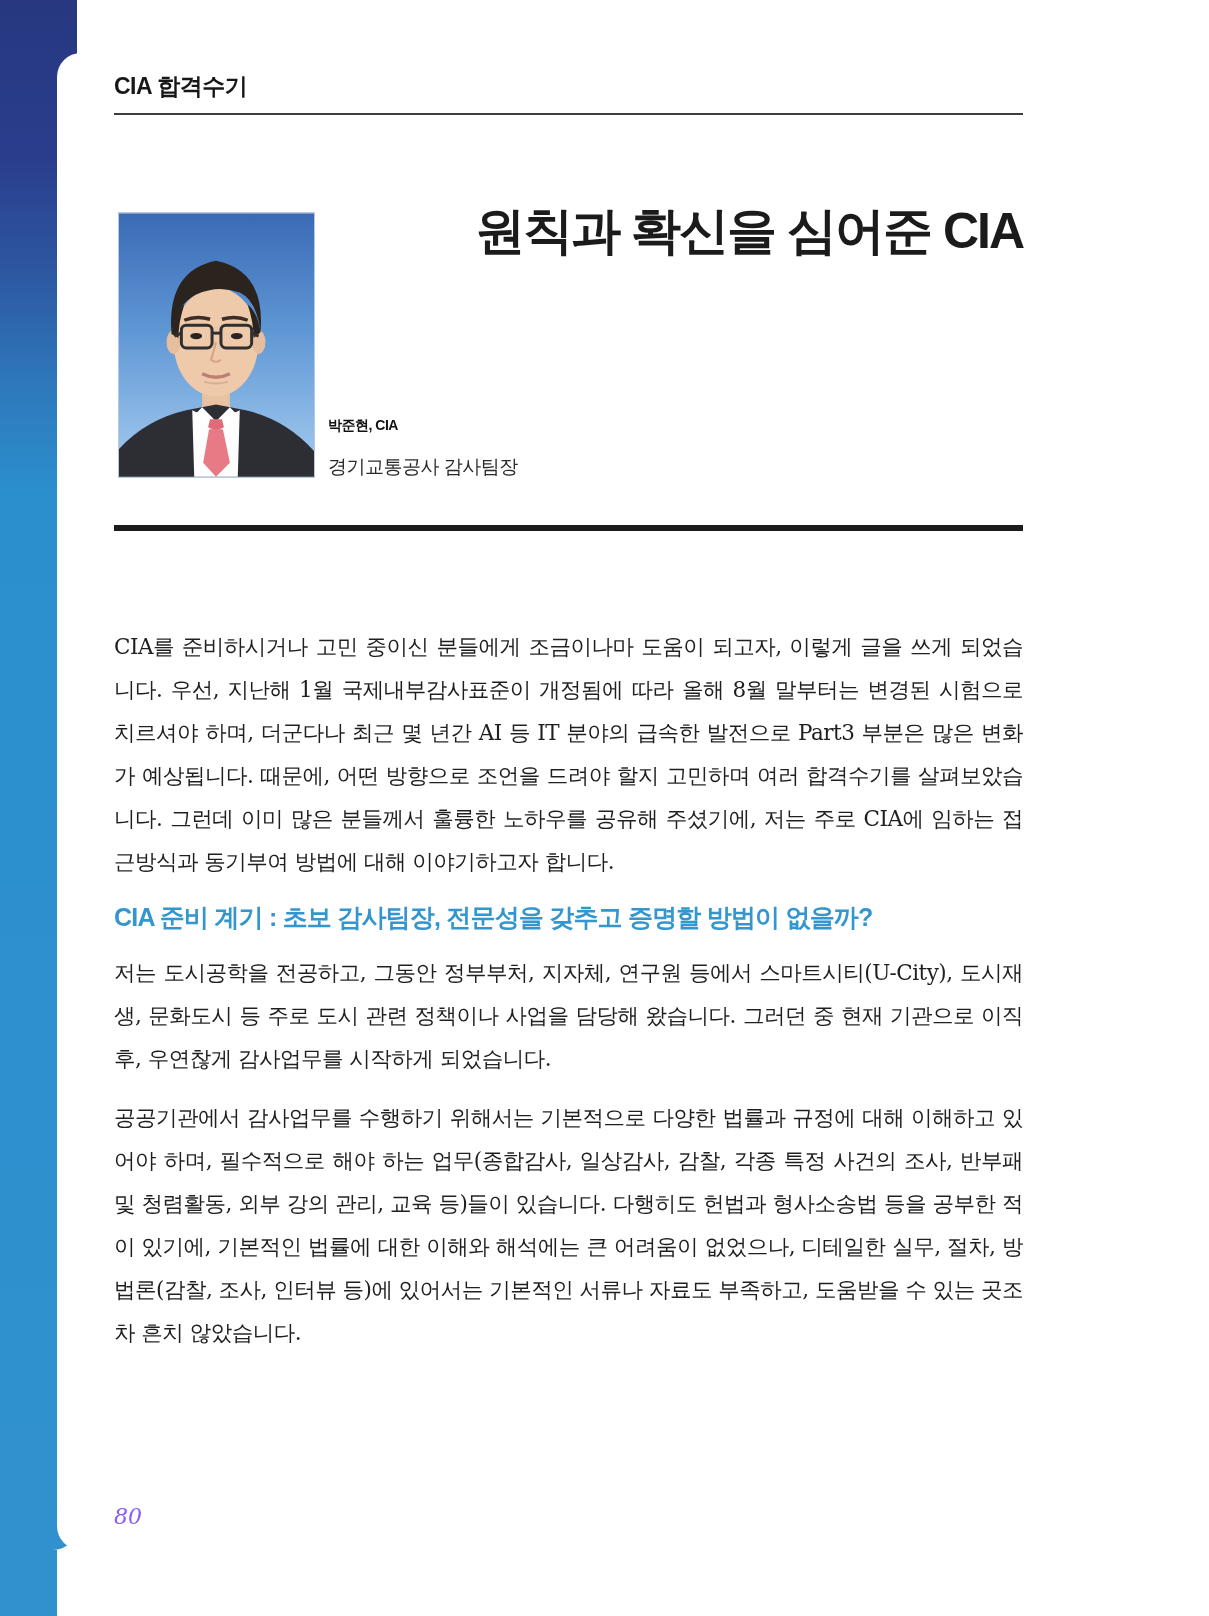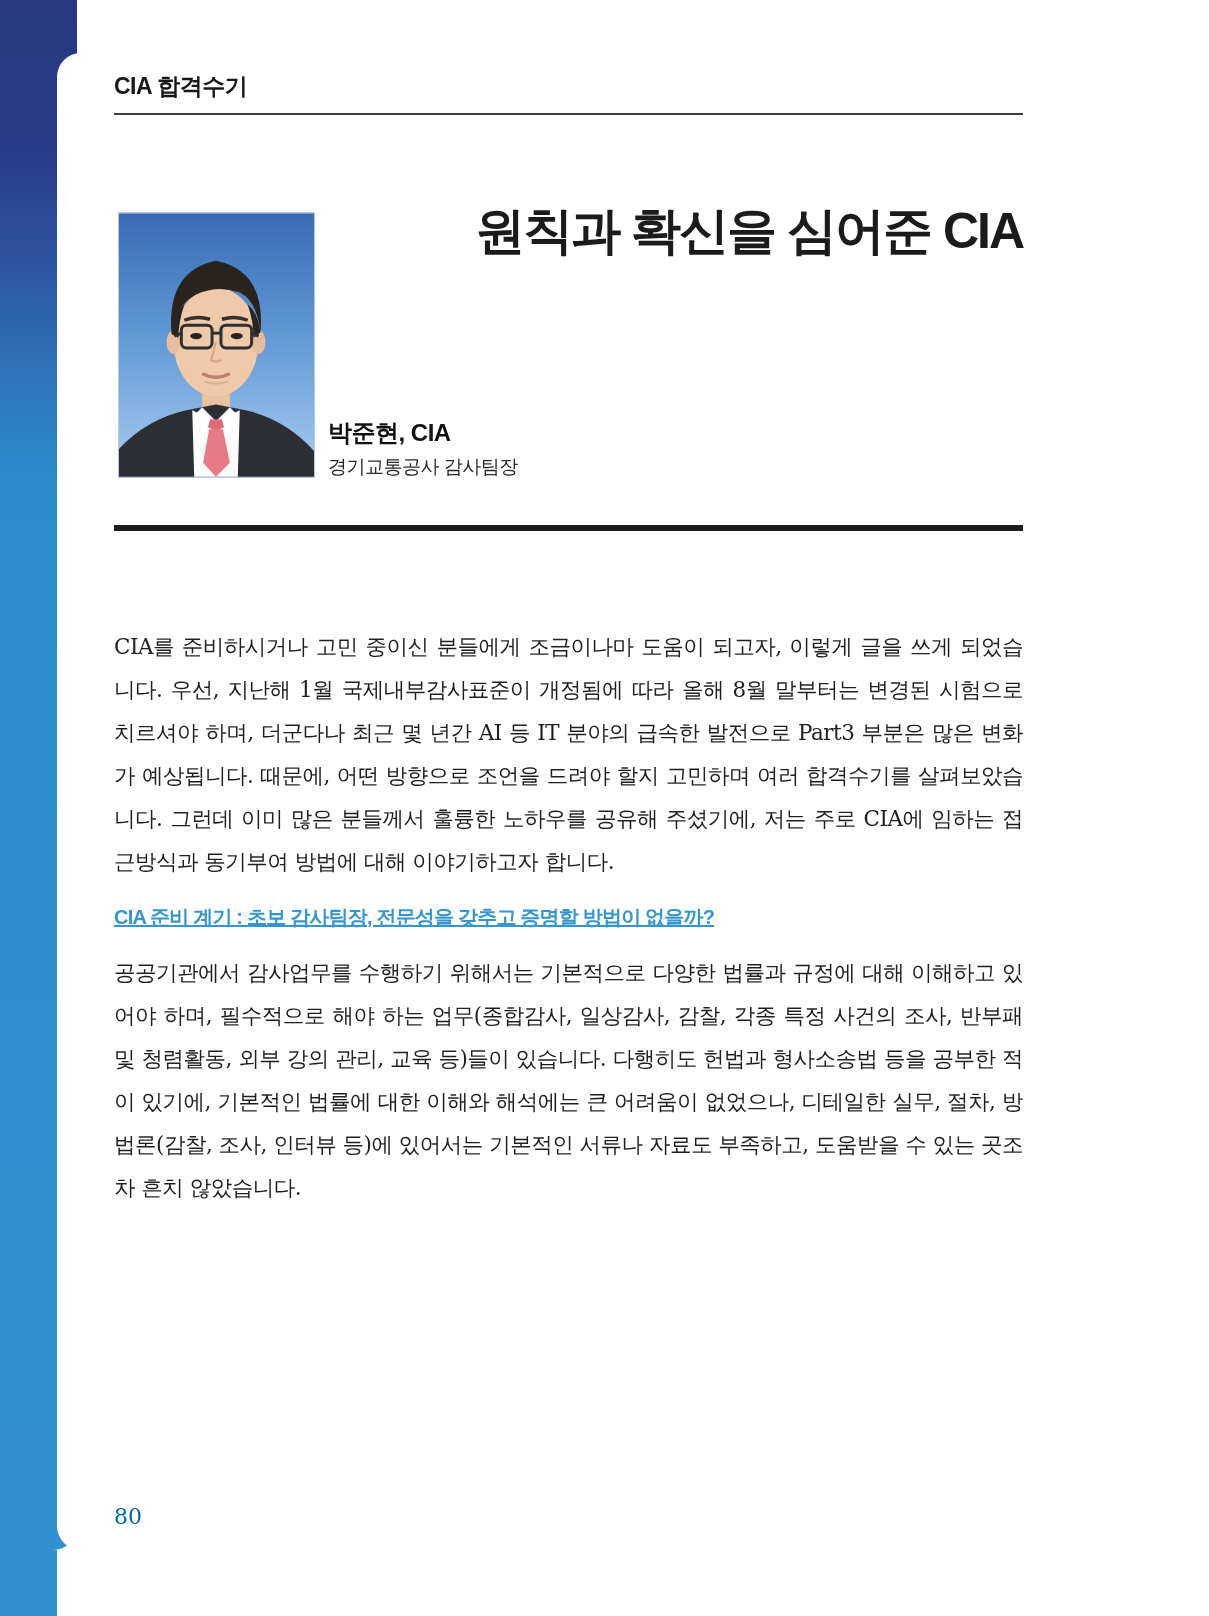--- a/index.html
+++ b/index.html
@@ -35,46 +35,46 @@
     border:1px solid #b9c9dd;box-sizing:border-box;
   }
   .photo svg{display:block;width:100%;height:100%;}
   .title{
     position:absolute;left:57px;top:150px;width:909px;
     text-align:right;font-size:50px;line-height:56px;font-weight:900;
     color:#1b1b1b;letter-spacing:-2px;
   }
   .author-name{
     position:absolute;left:271px;top:364px;
-    font-size:24px;font-weight:bold;color:#111;letter-spacing:-0.5px;
+    font-size:14px;font-weight:bold;color:#111;letter-spacing:-0.5px;
   }
   .author-role{
     position:absolute;left:271px;top:401px;
     font-size:19px;font-weight:400;color:#2a2a2a;letter-spacing:-0.5px;
   }
   .thick-rule{
     position:absolute;left:57px;top:472px;width:909px;height:6px;background:#1c1c1c;
   }
   .article{
     position:absolute;left:57px;top:572px;width:909px;
     font-family:"DejaVu Serif","Liberation Serif",serif;
     font-size:21.5px;line-height:43px;color:#1f1f1f;
     text-align:justify;word-break:break-all;letter-spacing:-0.5px;
   }
   .article p{margin:0 0 16px 0;}
   .article h2{
     margin:2px 0 16px 0;
     font-family:"Liberation Sans","DejaVu Sans",sans-serif;
-    font-size:20px;line-height:36px;font-weight:bold;color:#3496ce;letter-spacing:-0.8px;
-    text-align:left;word-break:keep-all;text-decoration:underline;
+    font-size:25px;line-height:36px;font-weight:bold;color:#3496ce;letter-spacing:-0.8px;
+    text-align:left;word-break:keep-all;
   }
   .page-num{
     position:absolute;left:57px;top:1451px;
     font-family:"DejaVu Serif","Liberation Serif",serif;
-    font-size:22px;color:#0369a1;
+    font-size:22px;color:#8b5cf6;font-style:italic;
   }
 </style>
 </head>
 <body>
 
 <div class="band-wide"></div>
 <div class="band-foot"></div>
 
 <div class="page">
 
@@ -133,18 +133,19 @@
 
   <div class="title">원칙과 확신을 심어준 CIA</div>
   <div class="author-name">박준현, CIA</div>
   <div class="author-role">경기교통공사 감사팀장</div>
 
   <div class="thick-rule"></div>
 
   <div class="article">
     <p>CIA를 준비하시거나 고민 중이신 분들에게 조금이나마 도움이 되고자, 이렇게 글을 쓰게 되었습니다. 우선, 지난해 1월 국제내부감사표준이 개정됨에 따라 올해 8월 말부터는 변경된 시험으로 치르셔야 하며, 더군다나 최근 몇 년간 AI 등 IT 분야의 급속한 발전으로 Part3 부분은 많은 변화가 예상됩니다. 때문에, 어떤 방향으로 조언을 드려야 할지 고민하며 여러 합격수기를 살펴보았습니다. 그런데 이미 많은 분들께서 훌륭한 노하우를 공유해 주셨기에, 저는 주로 CIA에 임하는 접근방식과 동기부여 방법에 대해 이야기하고자 합니다.</p>
     <h2>CIA 준비 계기 : 초보 감사팀장, 전문성을 갖추고 증명할 방법이 없을까?</h2>
+    <p>저는 도시공학을 전공하고, 그동안 정부부처, 지자체, 연구원 등에서 스마트시티(U-City), 도시재생, 문화도시 등 주로 도시 관련 정책이나 사업을 담당해 왔습니다. 그러던 중 현재 기관으로 이직 후, 우연찮게 감사업무를 시작하게 되었습니다.</p>
     <p>공공기관에서 감사업무를 수행하기 위해서는 기본적으로 다양한 법률과 규정에 대해 이해하고 있어야 하며, 필수적으로 해야 하는 업무(종합감사, 일상감사, 감찰, 각종 특정 사건의 조사, 반부패 및 청렴활동, 외부 강의 관리, 교육 등)들이 있습니다. 다행히도 헌법과 형사소송법 등을 공부한 적이 있기에, 기본적인 법률에 대한 이해와 해석에는 큰 어려움이 없었으나, 디테일한 실무, 절차, 방법론(감찰, 조사, 인터뷰 등)에 있어서는 기본적인 서류나 자료도 부족하고, 도움받을 수 있는 곳조차 흔치 않았습니다.</p>
   </div>
 
   <div class="page-num">80</div>
 
 </div>
 
 </body></html>

